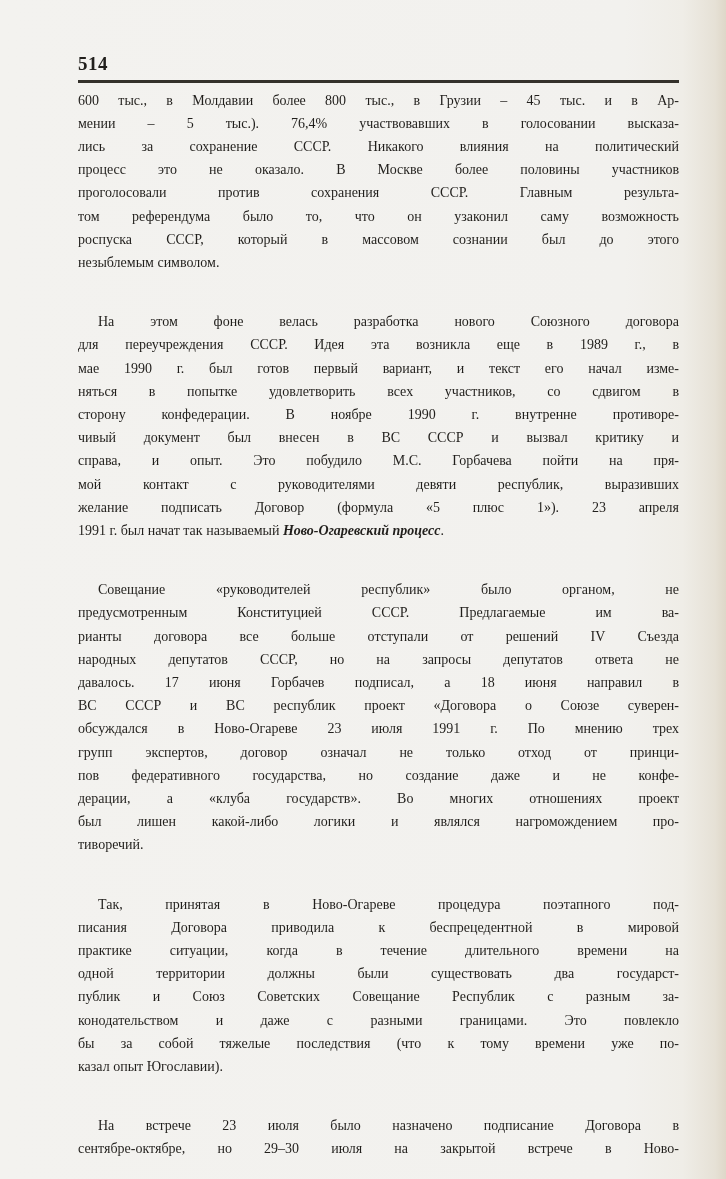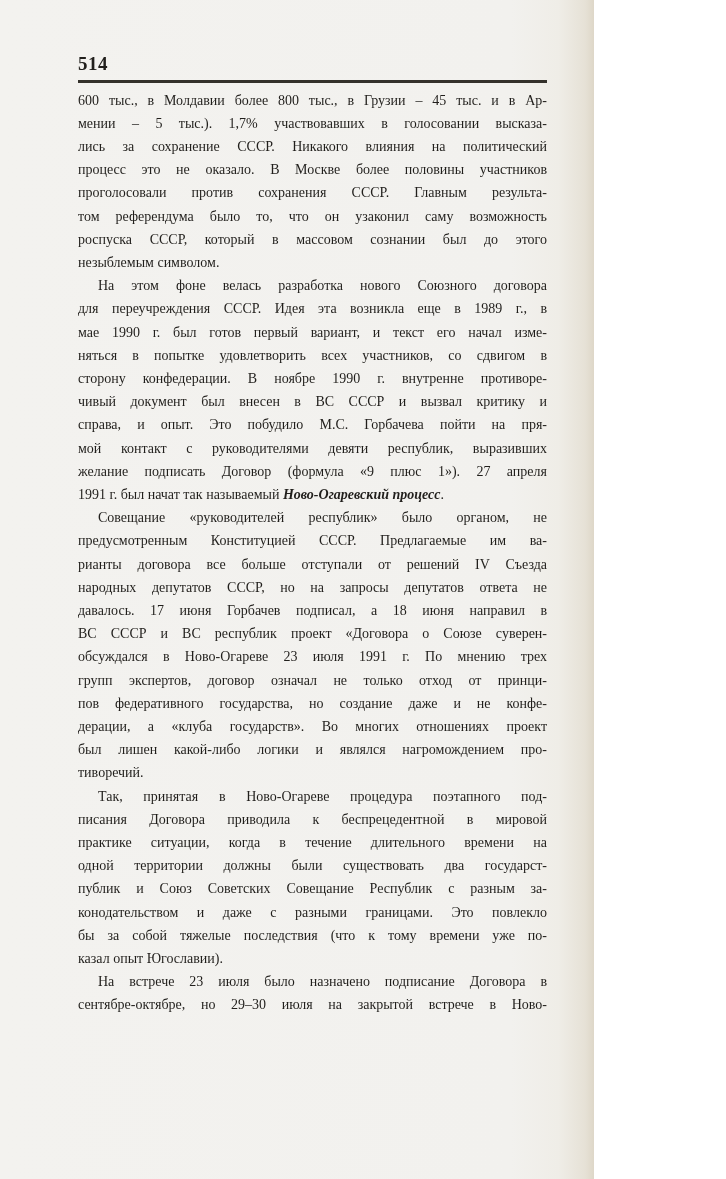--- a/index.html
+++ b/index.html
@@ -8,21 +8,21 @@
   }
   body {
     width: 726px;
     height: 1179px;
     overflow: hidden;
     font-family: "Liberation Serif", "DejaVu Serif", serif;
     background: #ffffff;
   }
   .page {
     position: relative;
-    width: 594px;
+    width: 726px;
     height: 1179px;
     box-sizing: border-box;
     padding: 53px 47px 13px 78px;
     color: #211f1c;
     
     background: linear-gradient(90deg,
       #f3f2ef 0%, #f2f1ee 86%, #efede7 94%, #e6e1d6 98.5%, #ded7c8 100%);
   }
   .header {
     margin: 0 0 0 0;
@@ -50,20 +50,21 @@
     padding: 0;
   }
   .line {
     display: block;
     text-align: justify;
     text-align-last: justify;
     white-space: normal;
   }
   .line.indent {
     padding-left: 20px;
+    margin-top: 36px;
   }
   .line.lastline {
     text-align: right;
     text-align-last: left;
   }
   .em {
     font-weight: bold;
     font-style: italic;
   }
 </style>
@@ -71,38 +72,38 @@
 <body>
 
 <div class="page">
   <div class="header">
     <span class="pagenum">514</span>
     <div class="rule"></div>
   </div>
   <div class="body">
       <p class="para">
         <span class="line">600 тыс., в Молдавии более 800 тыс., в Грузии – 45 тыс. и в Ар-</span>
-        <span class="line">мении – 5 тыс.). 1,7% участвовавших в голосовании высказа-</span>
+        <span class="line">мении – 5 тыс.). 76,4% участвовавших в голосовании высказа-</span>
         <span class="line">лись за сохранение СССР. Никакого влияния на политический</span>
         <span class="line">процесс это не оказало. В Москве более половины участников</span>
         <span class="line">проголосовали против сохранения СССР. Главным результа-</span>
         <span class="line">том референдума было то, что он узаконил саму возможность</span>
         <span class="line">роспуска СССР, который в массовом сознании был до этого</span>
         <span class="line lastline">незыблемым символом.</span>
       </p>
       <p class="para">
         <span class="line indent">На этом фоне велась разработка нового Союзного договора</span>
         <span class="line">для переучреждения СССР. Идея эта возникла еще в 1989 г., в</span>
         <span class="line">мае 1990 г. был готов первый вариант, и текст его начал изме-</span>
         <span class="line">няться в попытке удовлетворить всех участников, со сдвигом в</span>
         <span class="line">сторону конфедерации. В ноябре 1990 г. внутренне противоре-</span>
         <span class="line">чивый документ был внесен в ВС СССР и вызвал критику и</span>
         <span class="line">справа, и опыт. Это побудило М.С. Горбачева пойти на пря-</span>
         <span class="line">мой контакт с руководителями девяти республик, выразивших</span>
-        <span class="line">желание подписать Договор (формула «9 плюс 1»). 27 апреля</span>
+        <span class="line">желание подписать Договор (формула «5 плюс 1»). 23 апреля</span>
         <span class="line lastline">1991 г. был начат так называемый <span class="em">Ново-Огаревский процесс</span>.</span>
       </p>
       <p class="para">
         <span class="line indent">Совещание «руководителей республик» было органом, не</span>
         <span class="line">предусмотренным Конституцией СССР. Предлагаемые им ва-</span>
         <span class="line">рианты договора все больше отступали от решений IV Съезда</span>
         <span class="line">народных депутатов СССР, но на запросы депутатов ответа не</span>
         <span class="line">давалось. 17 июня Горбачев подписал, а 18 июня направил в</span>
         <span class="line">ВС СССР и ВС республик проект «Договора о Союзе суверен-</span>
         <span class="line">обсуждался в Ново-Огареве 23 июля 1991 г. По мнению трех</span>

